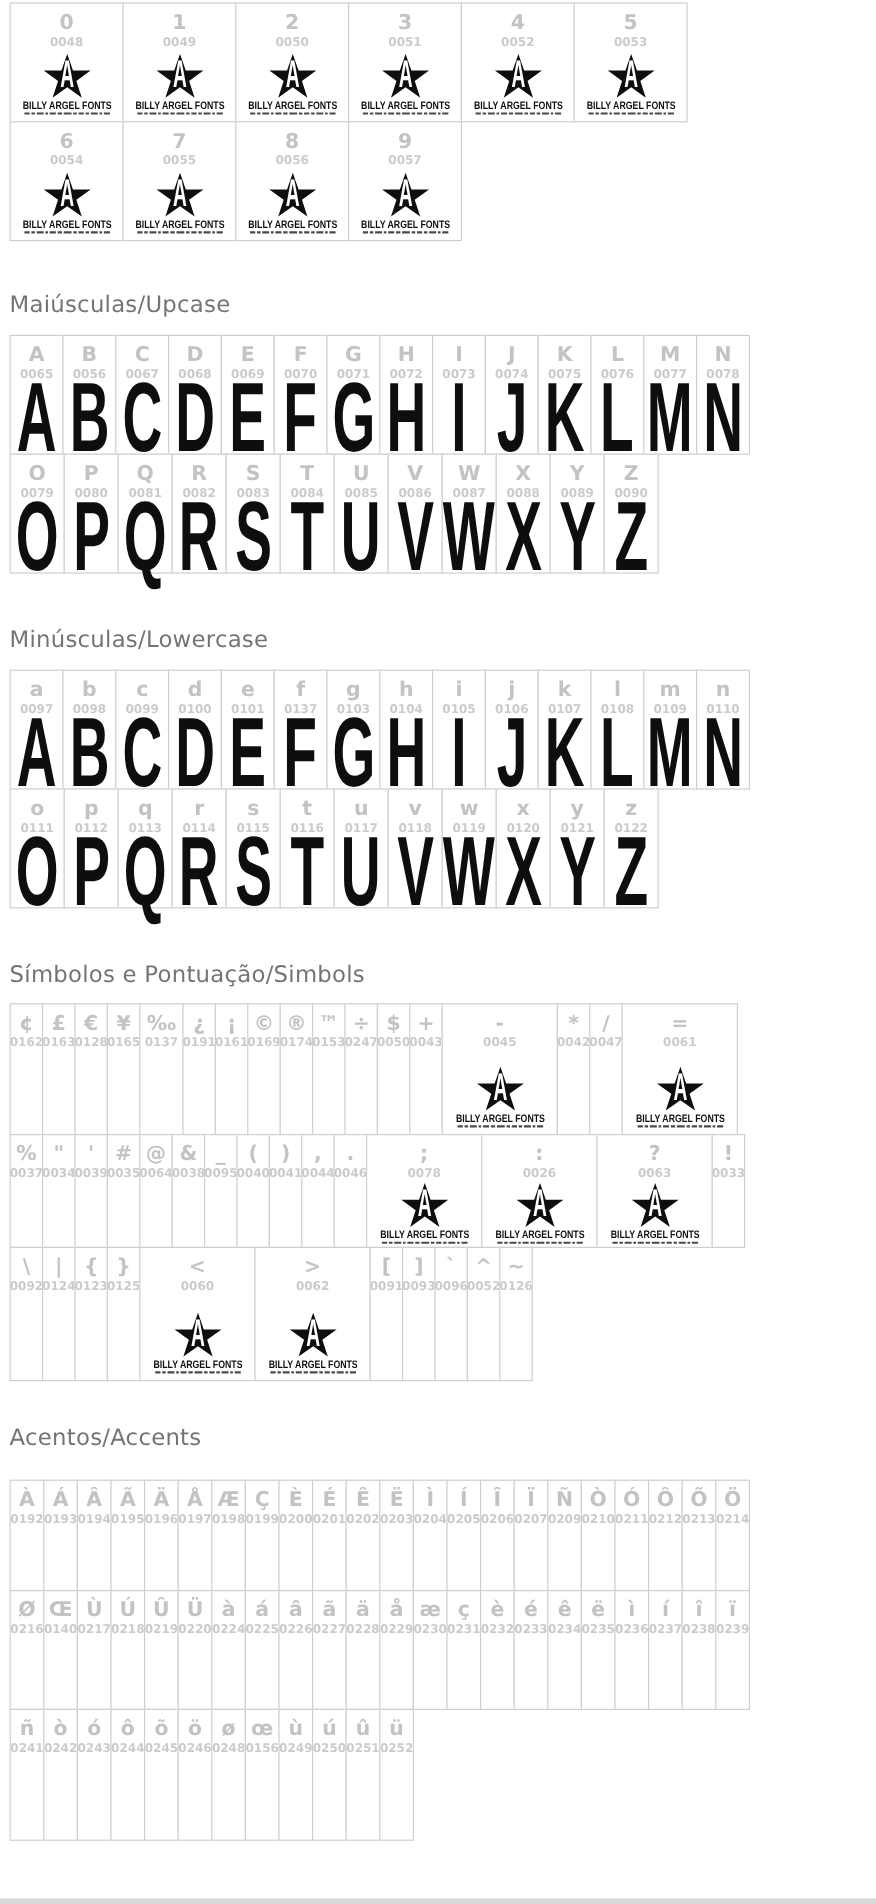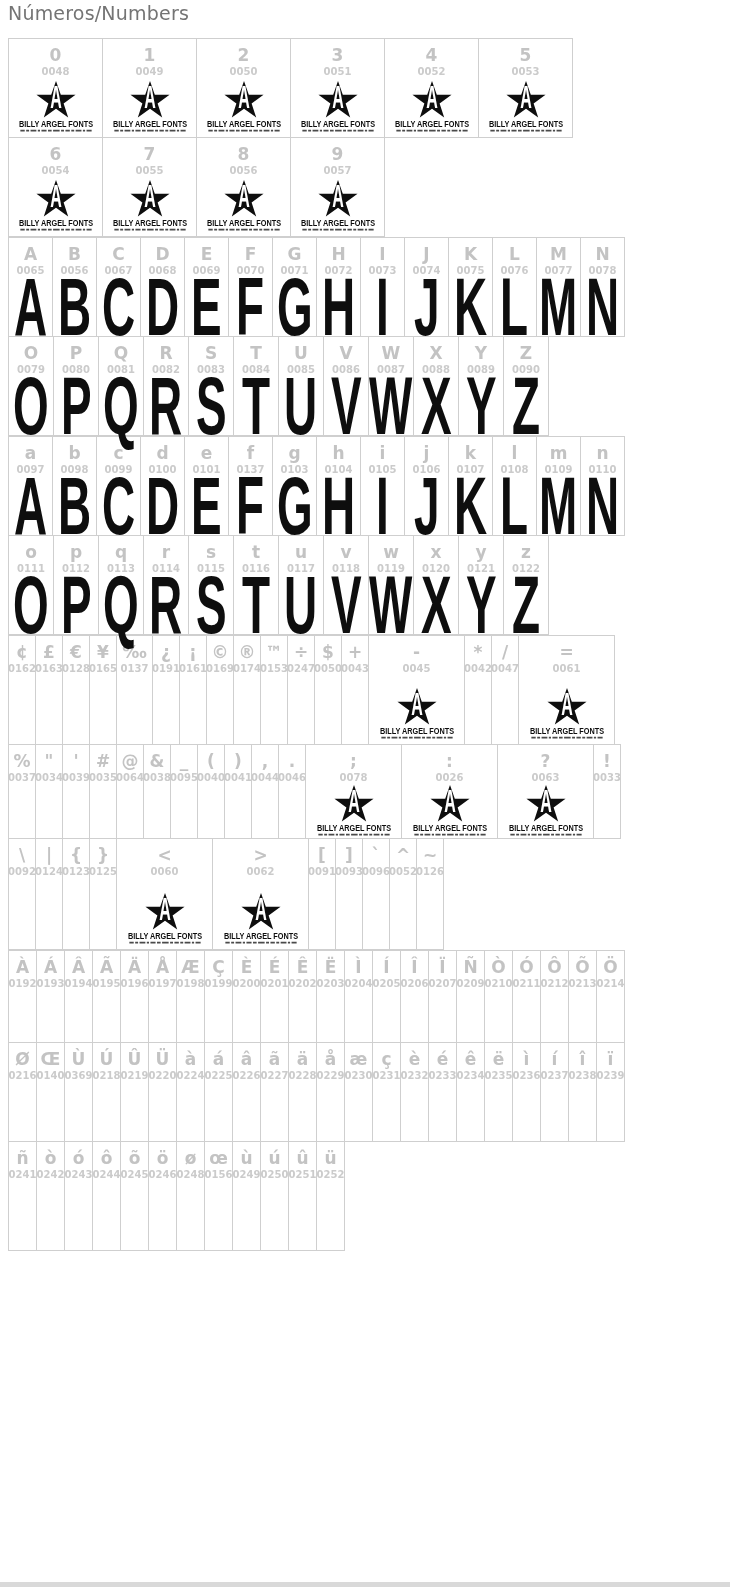--- a/index.html
+++ b/index.html
@@ -46,21 +46,20 @@
   .bottom-bar{
     position:absolute;left:0;top:1582px;width:730px;height:5px;background:#d9d9d9;
   }
 </style>
 </head>
 <body>
 
 <div class="page">
   <div id="content">
       <section class="sec">
-        <h2 class="section-title" style="margin-top: 0px; margin-bottom: 14px;">Números/Numbers</h2>
         <div class="charmap">
           <div class="row">
             <div class="cell" style="width: 95px; height: 100px;">
               <div class="char">0</div>
               <div class="code">0048</div>
               <div class="glyphbox">
                 <svg viewBox="0 0 110 74" width="80" height="54" class="logo-glyph">
                   <g transform="translate(27,0) scale(0.56)">
                     <polygon points="50,2 61.8,36.2 98,36.2 68.7,57.4 79.9,91.8 50,70.5 20.1,91.8 31.3,57.4 2,36.2 38.2,36.2" fill="#0e0e0e"></polygon>
                   </g>
@@ -195,20 +194,21 @@
                   <text x="55" y="39" text-anchor="middle" font-family="'Liberation Sans', sans-serif" font-weight="700" font-size="44" fill="#ffffff" transform="translate(55,0) scale(0.5,1) translate(-55,0)">A</text>
                   <text x="55" y="64" text-anchor="middle" font-family="'Liberation Sans', sans-serif" font-weight="700" font-size="12.5" fill="#0e0e0e" textLength="102" lengthAdjust="spacingAndGlyphs">BILLY ARGEL FONTS</text>
                   <line x1="6" x2="104" y1="69.5" y2="69.5" stroke="#4a4a4a" stroke-width="2.4" stroke-dasharray="6 2 4 2 8 2 3 2 7 2 5 2 9 2 4 2"></line>
                 </svg>
               </div>
             </div>
           </div>
         </div>
       </section>
       <section class="sec">
+        <h2 class="section-title" style="margin-top: 42px; margin-bottom: 14px;">Maiúsculas/Upcase</h2>
         <div class="charmap">
           <div class="row">
             <div class="cell" style="width: 45px; height: 100px;">
               <div class="char">A</div>
               <div class="code">0065</div>
               <div class="glyphbox">
                 <span class="letter">A</span>
               </div>
             </div>
             <div class="cell" style="width: 45px; height: 100px;">
@@ -385,20 +385,21 @@
               <div class="char">Z</div>
               <div class="code">0090</div>
               <div class="glyphbox">
                 <span class="letter">Z</span>
               </div>
             </div>
           </div>
         </div>
       </section>
       <section class="sec">
+        <h2 class="section-title" style="margin-top: 44px; margin-bottom: 14px;">Minúsculas/Lowercase</h2>
         <div class="charmap">
           <div class="row">
             <div class="cell" style="width: 45px; height: 100px;">
               <div class="char">a</div>
               <div class="code">0097</div>
               <div class="glyphbox">
                 <span class="letter">A</span>
               </div>
             </div>
             <div class="cell" style="width: 45px; height: 100px;">
@@ -575,20 +576,21 @@
               <div class="char">z</div>
               <div class="code">0122</div>
               <div class="glyphbox">
                 <span class="letter">Z</span>
               </div>
             </div>
           </div>
         </div>
       </section>
       <section class="sec">
+        <h2 class="section-title" style="margin-top: 44px; margin-bottom: 13px;">Símbolos e Pontuação/Simbols</h2>
         <div class="charmap">
           <div class="row">
             <div class="cell" style="width: 28px; height: 110px;">
               <div class="char">¢</div>
               <div class="code">0162</div>
               <div class="glyphbox"></div>
             </div>
             <div class="cell" style="width: 28px; height: 110px;">
               <div class="char">£</div>
               <div class="code">0163</div>
@@ -863,20 +865,21 @@
             </div>
             <div class="cell" style="width: 28px; height: 112px;">
               <div class="char">~</div>
               <div class="code">0126</div>
               <div class="glyphbox"></div>
             </div>
           </div>
         </div>
       </section>
       <section class="sec">
+        <h2 class="section-title" style="margin-top: 36px; margin-bottom: 24px;">Acentos/Accents</h2>
         <div class="charmap">
           <div class="row">
             <div class="cell" style="width: 29px; height: 93px;">
               <div class="char">À</div>
               <div class="code">0192</div>
               <div class="glyphbox"></div>
             </div>
             <div class="cell" style="width: 29px; height: 93px;">
               <div class="char">Á</div>
               <div class="code">0193</div>
@@ -989,21 +992,21 @@
               <div class="code">0216</div>
               <div class="glyphbox"></div>
             </div>
             <div class="cell" style="width: 29px; height: 100px;">
               <div class="char">Œ</div>
               <div class="code">0140</div>
               <div class="glyphbox"></div>
             </div>
             <div class="cell" style="width: 29px; height: 100px;">
               <div class="char">Ù</div>
-              <div class="code">0369</div>
+              <div class="code">0217</div>
               <div class="glyphbox"></div>
             </div>
             <div class="cell" style="width: 29px; height: 100px;">
               <div class="char">Ú</div>
               <div class="code">0218</div>
               <div class="glyphbox"></div>
             </div>
             <div class="cell" style="width: 29px; height: 100px;">
               <div class="char">Û</div>
               <div class="code">0219</div>

